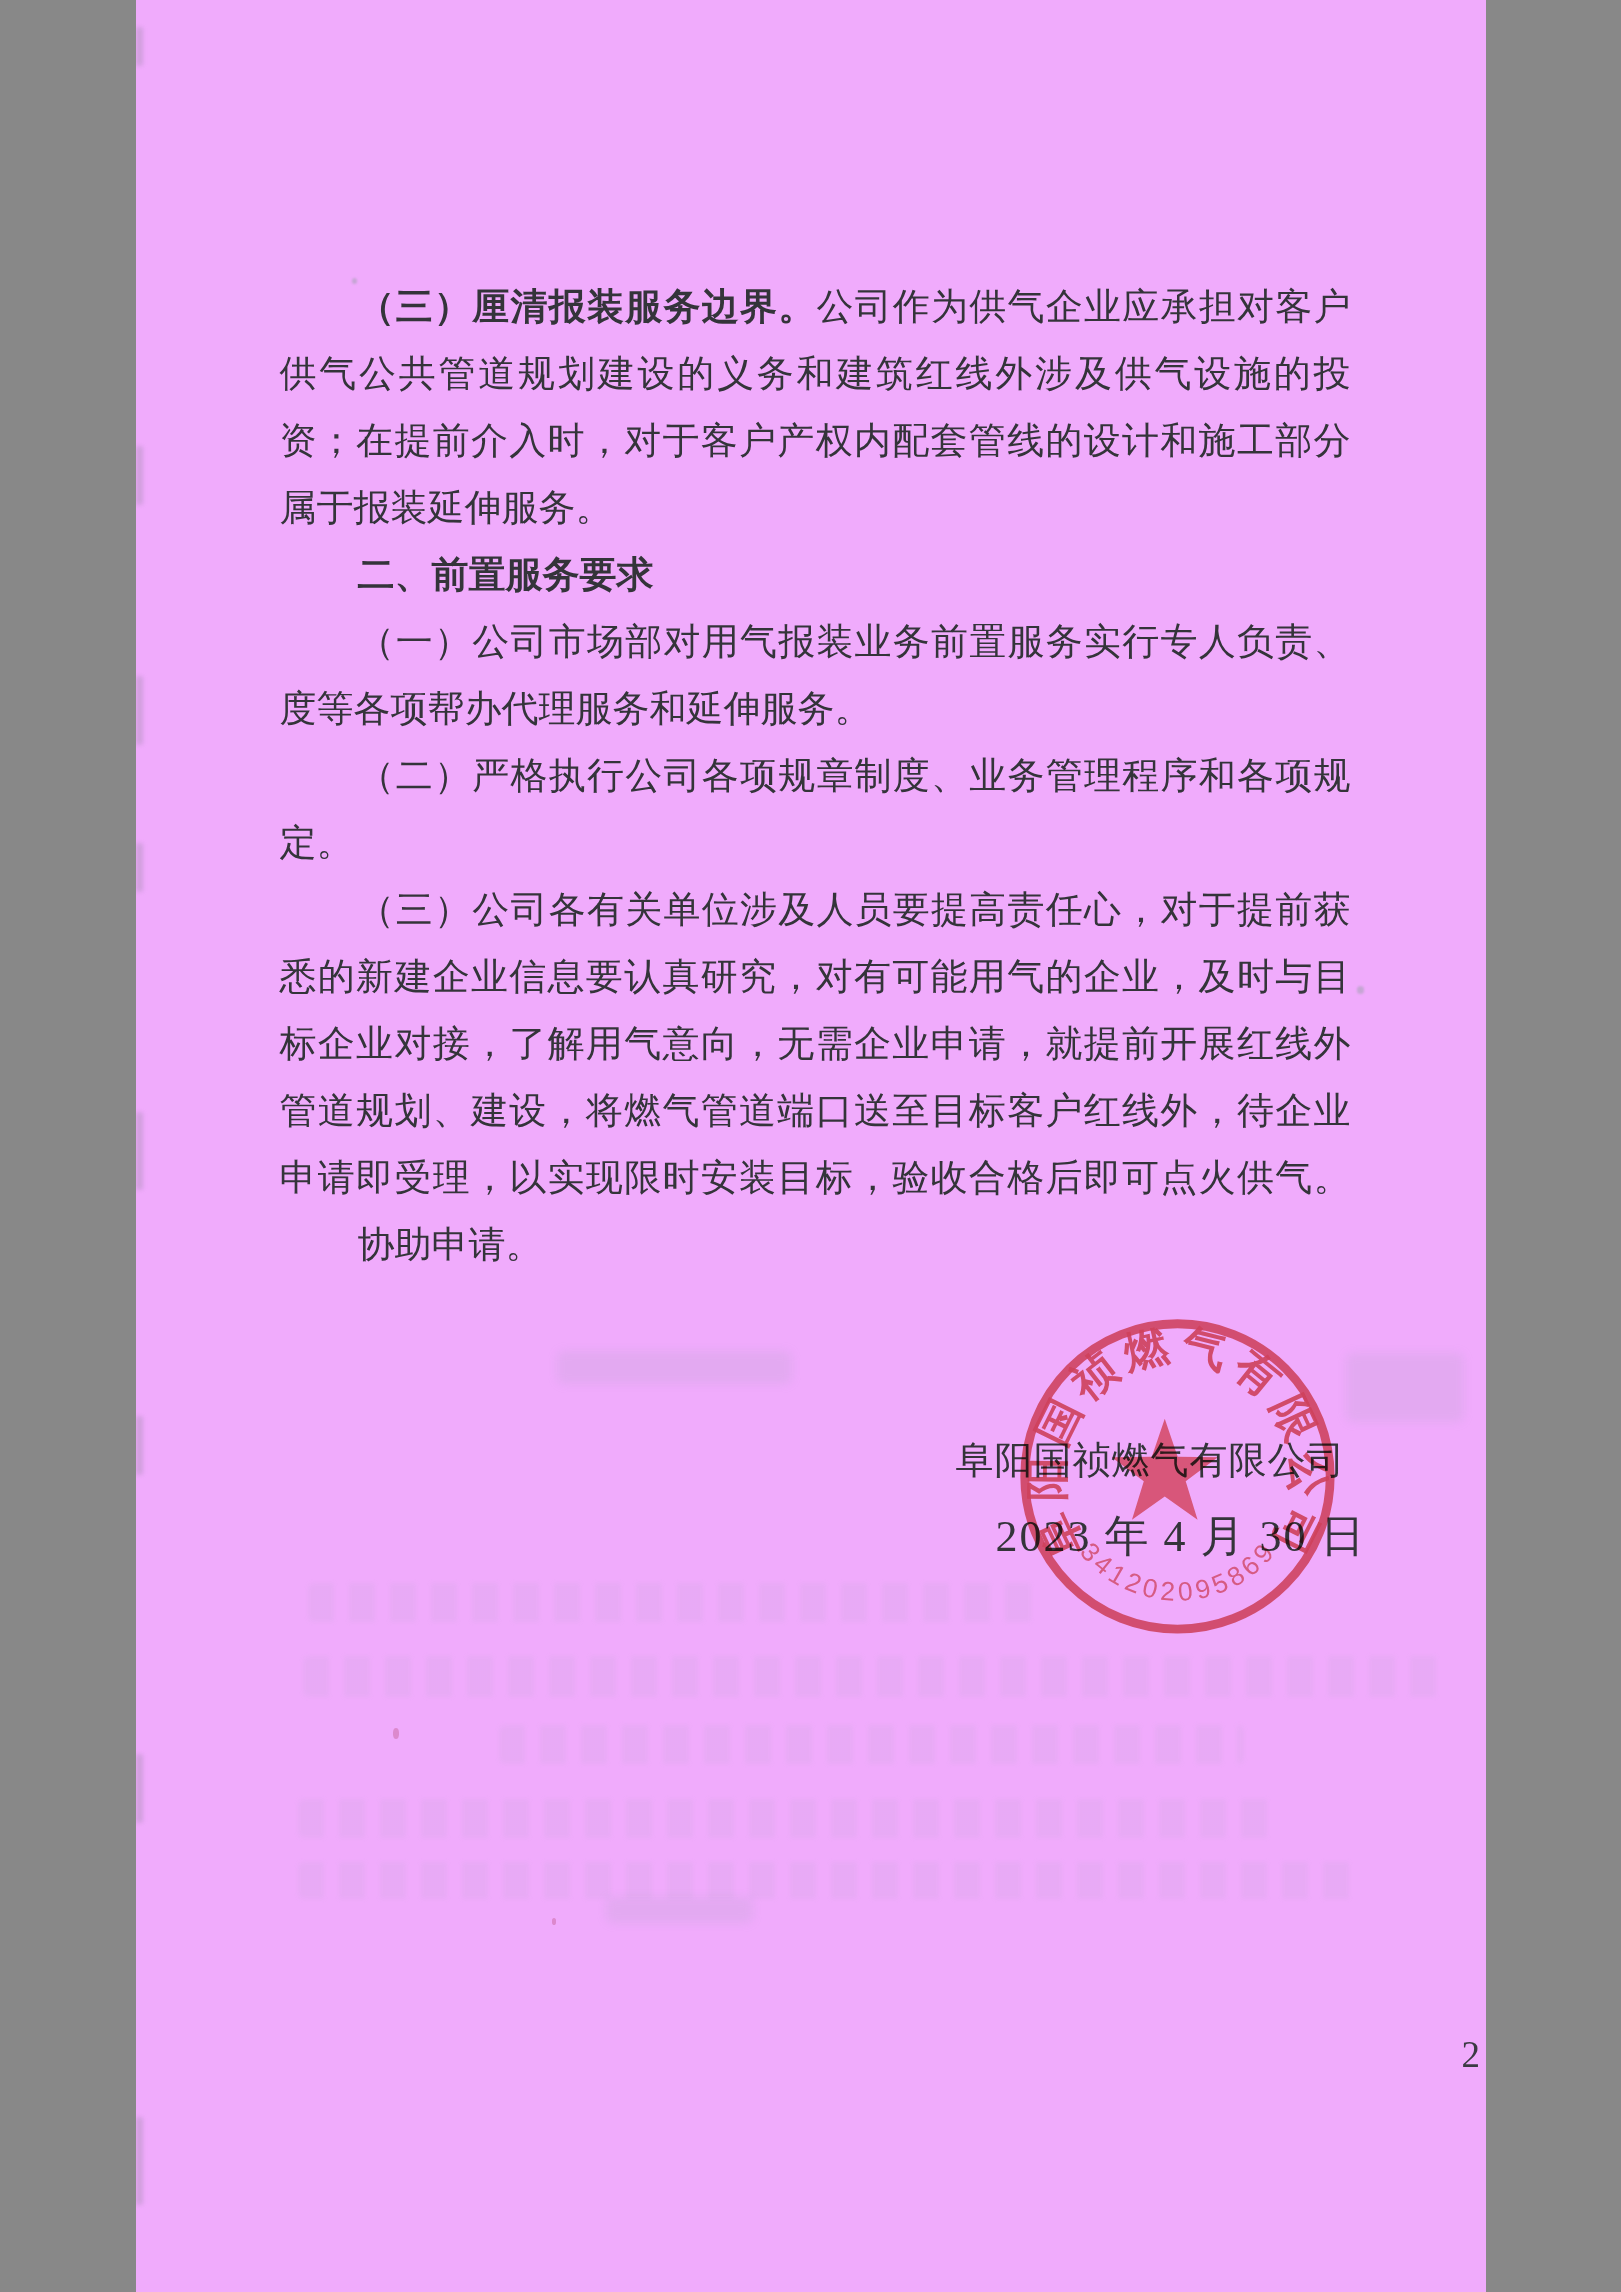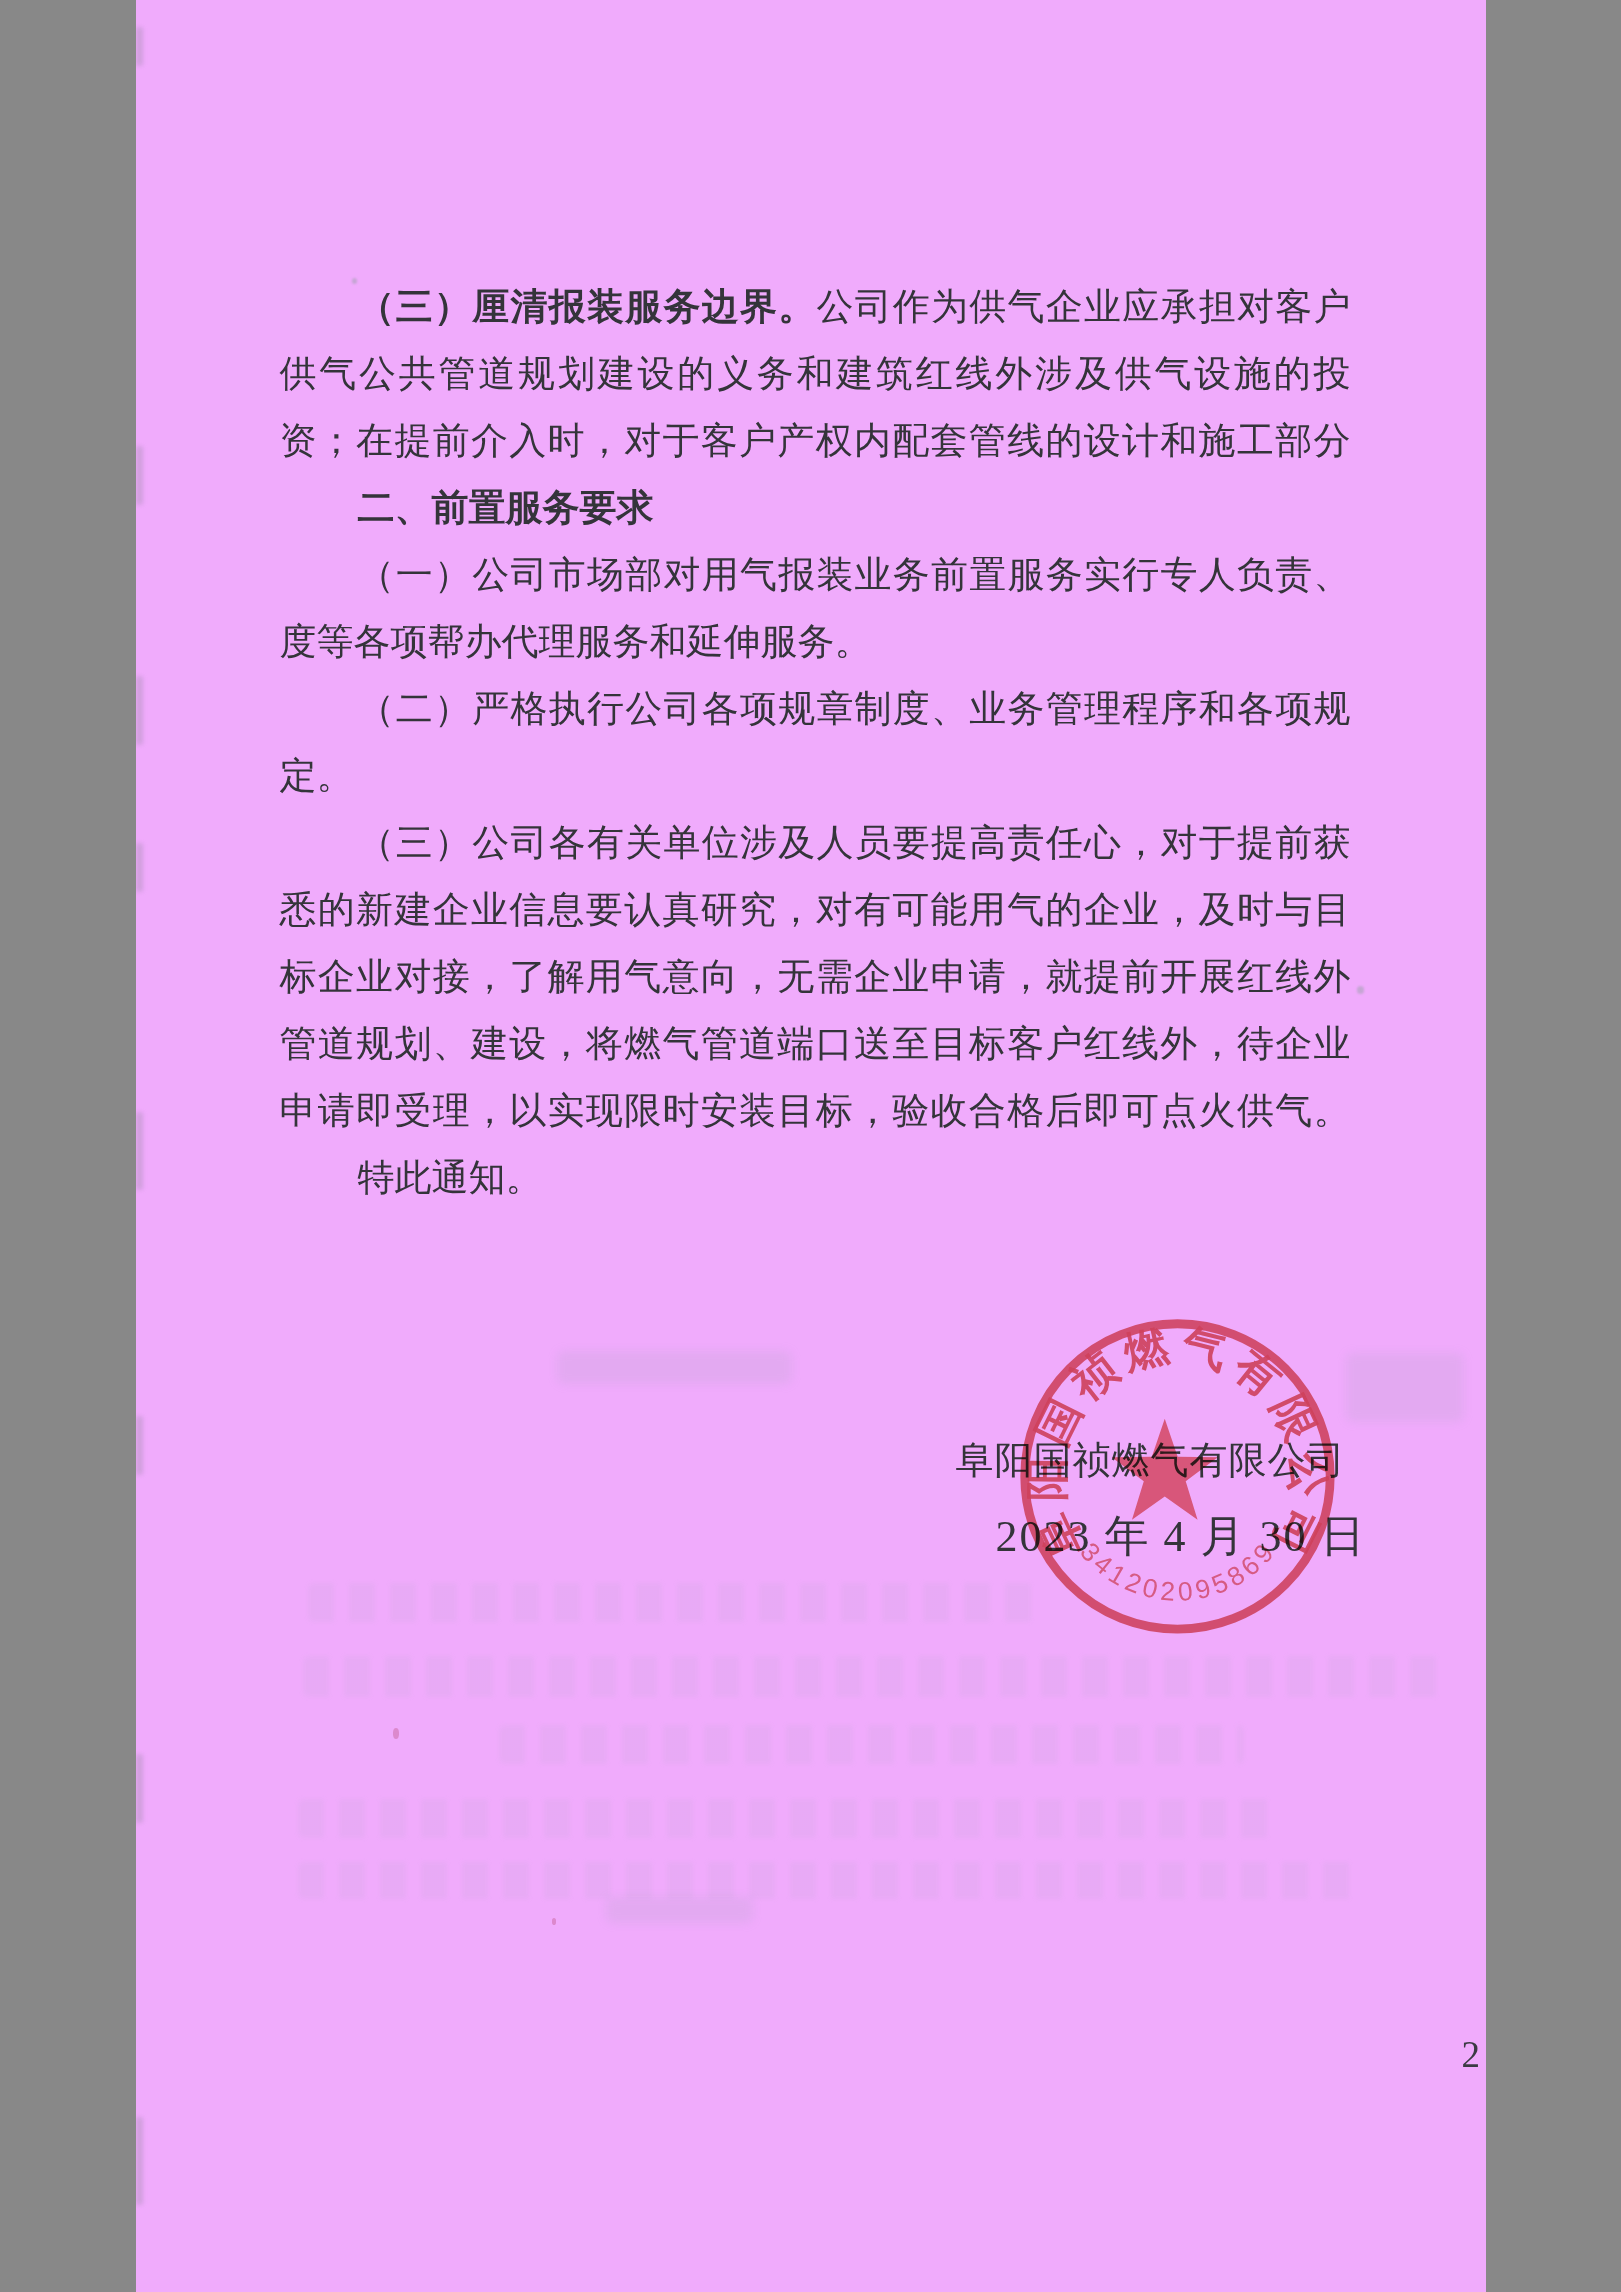--- a/index.html
+++ b/index.html
@@ -43,31 +43,32 @@
 </style>
 </head>
 <body>
 
 <div class="page">
 
   <div class="doc-body">
     <div class="line ind j"><span class="b">（三）厘清报装服务边界。</span><span>公司作为供气企业应承担对客户</span></div>
     <div class="line j">供气公共管道规划建设的义务和建筑红线外涉及供气设施的投</div>
     <div class="line j">资；在提前介入时，对于客户产权内配套管线的设计和施工部分</div>
+    <div class="line">属于报装延伸服务。</div>
     <div class="line ind h">二、前置服务要求</div>
     <div class="line ind j">（一）公司市场部对用气报装业务前置服务实行专人负责、</div>
     <div class="line">度等各项帮办代理服务和延伸服务。</div>
     <div class="line ind j">（二）严格执行公司各项规章制度、业务管理程序和各项规</div>
     <div class="line">定。</div>
     <div class="line ind j">（三）公司各有关单位涉及人员要提高责任心，对于提前获</div>
     <div class="line j">悉的新建企业信息要认真研究，对有可能用气的企业，及时与目</div>
     <div class="line j">标企业对接，了解用气意向，无需企业申请，就提前开展红线外</div>
     <div class="line j">管道规划、建设，将燃气管道端口送至目标客户红线外，待企业</div>
     <div class="line j">申请即受理，以实现限时安装目标，验收合格后即可点火供气。</div>
-    <div class="line ind">特此通知。</div>
+    <div class="line ind">协助申请。</div>
   </div>
 
   <div class="sig-company">阜阳国祯燃气有限公司</div>
   <div class="sig-date">2023 年 4 月 30 日</div>
 
   <div class="seal-wrap">
     <svg width="325" height="325" viewBox="0 0 332 332">
       <defs>
         <path id="arcTop" d="M 76.6 242.9 A 118 118 0 1 1 257.4 242.9" fill="none"></path>
         <path id="arcBottom" d="M 63 239.8 A 127 127 0 0 0 271 239.8" fill="none"></path>

